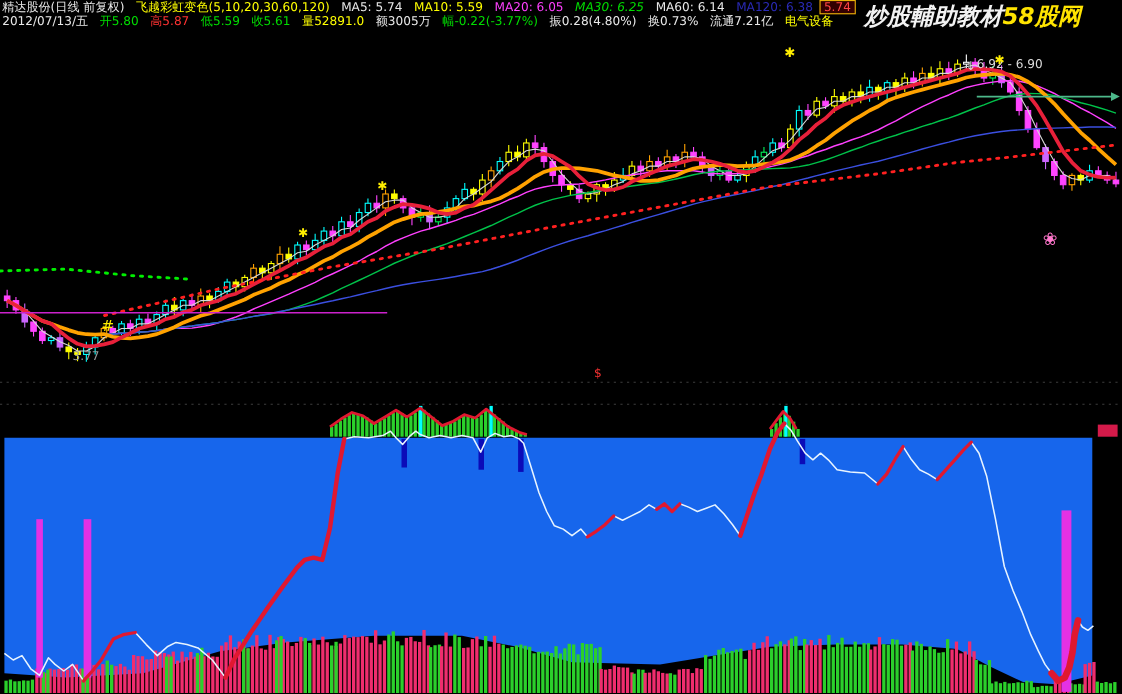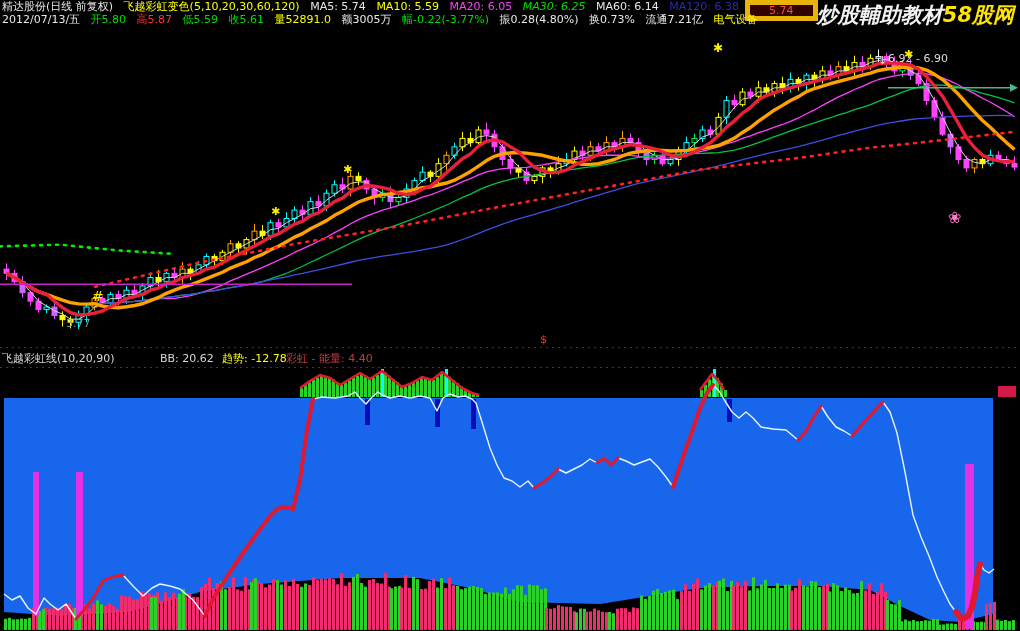--- a/index.html
+++ b/index.html
@@ -4,22 +4,22 @@
 <style>
   html,body{margin:0;padding:0;background:#000;}
   #app{position:relative;width:1020px;height:631px;background:#000;overflow:hidden;
        font-family:"DejaVu Sans",sans-serif;font-size:11px;color:#e8e8e8;}
   svg{position:absolute;left:0;top:0;}
   .hdr{position:absolute;left:2px;white-space:nowrap;letter-spacing:0;}
   #hdr1{top:0;height:13px;line-height:13px;}
   #hdr2{top:13px;height:14px;line-height:14px;}
   .hdr span{margin-right:7px;}
   #price-tag{position:absolute;left:745px;top:0;color:#ff4545;background:#330000;
-             border:5px solid #eab308;padding:0 19px;line-height:11px;height:11px;}
-  #watermark{position:absolute;right:6px;top:3px;width:260px;text-align:right;
+             border:1px solid #eab308;padding:0 3px;line-height:11px;height:11px;}
+  #watermark{position:absolute;right:6px;top:3px;width:260px;text-align:center;
              font-style:italic;font-weight:bold;}
   #wm1{font-size:21px;line-height:24px;color:#f2f2f2;}
   #wm1 .yel{color:#ffe400;}
   #wm2{font-size:22px;line-height:24px;letter-spacing:5px;color:#fafafa;}
   #subhdr{position:absolute;left:0;top:351px;width:1020px;height:15px;line-height:15px;}
   #subhdr span{position:absolute;white-space:nowrap;}
   #sub-name{left:2px;color:#d8d8d8;}
   #sub-bb{left:160px;color:#d8d8d8;}
   #sub-trend{left:222px;color:#ffff00;}
   #sub-energy{left:286px;color:#c23a3a;}
@@ -688,20 +688,14 @@
     <span style="color: rgb(232, 232, 232);">振0.28(4.80%)</span>
     <span style="color: rgb(232, 232, 232);">换0.73%</span>
     <span style="color: rgb(232, 232, 232);">流通7.21亿</span>
     <span style="color: rgb(255, 255, 0);">电气设备</span>
   </div>
 
   <div id="watermark">
     <div id="wm1"><span>炒股輔助教材</span><span class="yel">58股网</span></div>
   </div>
 
-  <div id="subhdr">
-    <span id="sub-name">飞越彩虹线(10,20,90)</span>
-    <span id="sub-bb">BB: 20.62</span>
-    <span id="sub-trend">趋势: -12.78</span>
-    <span id="sub-energy">彩虹 - 能量: 4.40</span>
-  </div>
 
 </div>
 
 </body></html>

